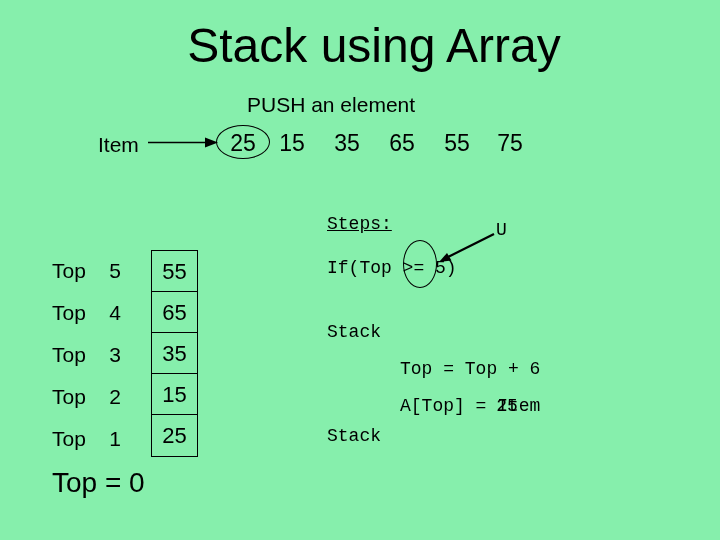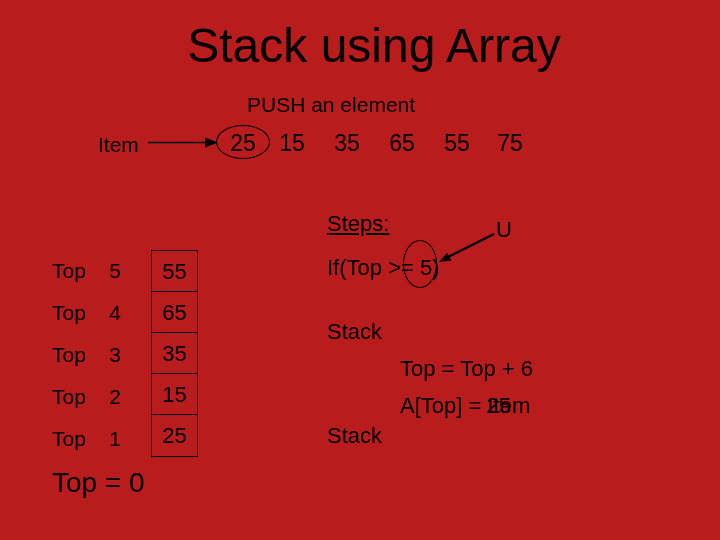--- a/index.html
+++ b/index.html
@@ -1,21 +1,21 @@
 <!DOCTYPE html>
 <html><head>
 <meta charset="utf-8">
 <style>
   * { margin: 0; padding: 0; box-sizing: border-box; }
   html, body { background: #ffffff; }
   .slide {
     position: relative;
     width: 720px;
     height: 540px;
-    background: #b91c1c;
+    background: #86efac;
     font-family: "Liberation Sans", "DejaVu Sans", sans-serif;
     color: #000000;
     overflow: hidden;
   }
   .abs { position: absolute; white-space: nowrap; }
 
   .title {
     left: 14px; top: 20px; width: 720px;
     text-align: center;
     font-size: 48px;
@@ -59,21 +59,21 @@
   .pointer-label { left: 52px; font-size: 21px; line-height: 26px; }
   .index-label { left: 104px; width: 22px; text-align: center; font-size: 21px; line-height: 26px; }
   .row-y0 { top: 258px; }
   .row-y1 { top: 300px; }
   .row-y2 { top: 342px; }
   .row-y3 { top: 384px; }
   .row-y4 { top: 426px; }
   .base-label { left: 52px; top: 470px; font-size: 28px; line-height: 26px; }
 
   
-  .steps-text { font-size: 22px; line-height: 26px; }
+  .steps-text { font-size: 18px; line-height: 26px; font-family: Liberation Mono, monospace; }
   .steps-heading { left: 327px; top: 211px; text-decoration: underline; }
   .if-line { left: 327px; top: 255px; }
   .condition-circle {
     left: 403px; top: 240px;
     width: 34px; height: 48px;
     border: 1px solid #000000;
     border-radius: 50%;
   }
   .u-label { left: 496px; top: 217px; }
   .print-line { left: 400px; top: 291px; }

